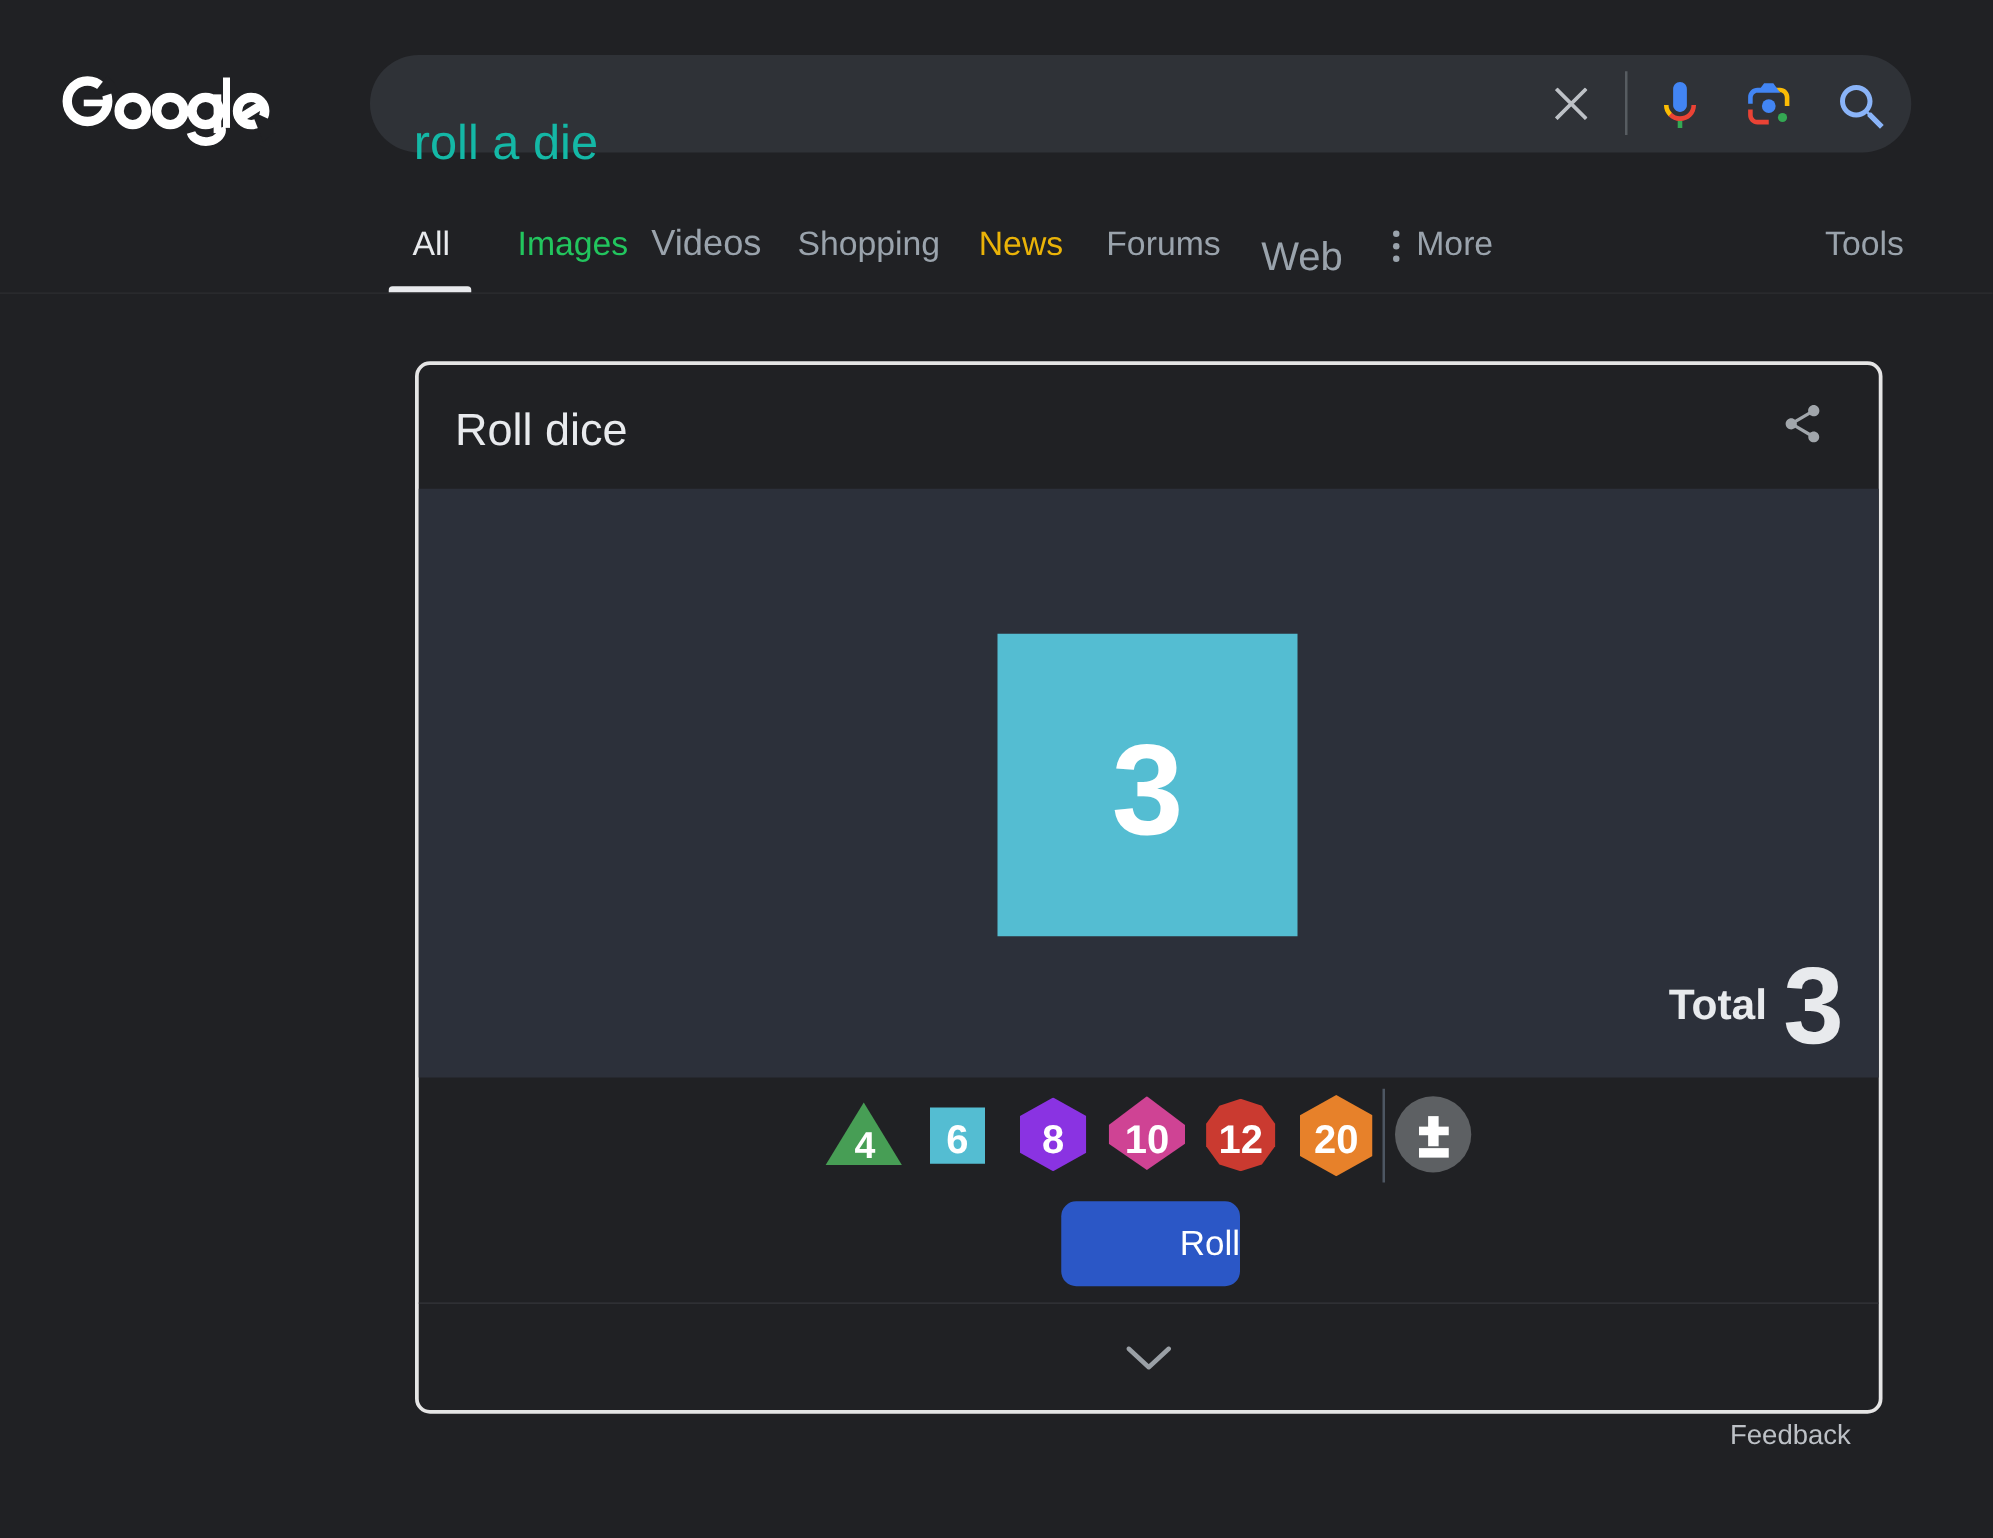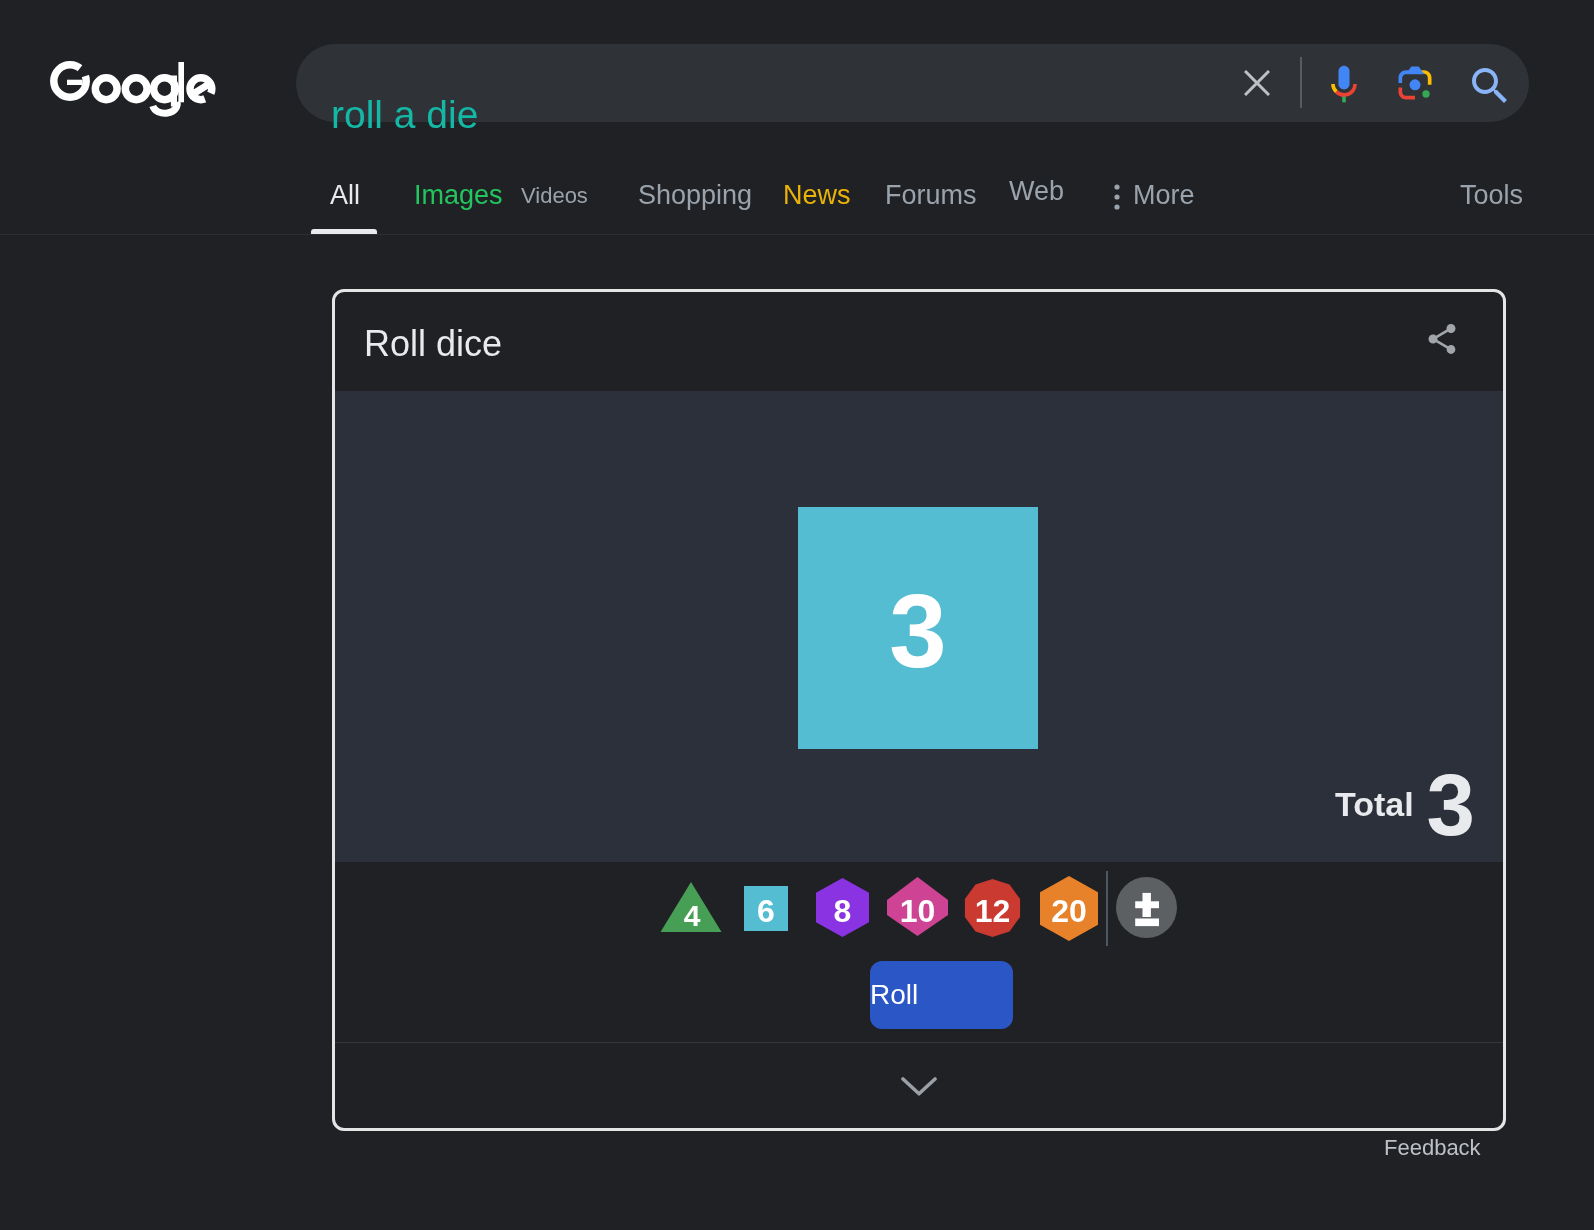--- a/index.html
+++ b/index.html
@@ -53,25 +53,25 @@
   <path fill="#fbbc05" d="M168,72.8c0-18.11-14.69-32.8-32.8-32.8H116l20,16c8.8,0,16,8.29,16,18v30h16V72.8z"></path>
   <path fill="#4285f4" d="M112,24l-32,0L68,40H56.8C38.69,40,24,54.69,24,72.8V96h16V75.9c0-9.71,7.1-17.9,15.9-17.9h80.2L112,24z"></path>
 </svg>
 
 <svg class="abs" style="left:1465.5px;top:62px;" width="48" height="48" viewBox="0 0 24 24">
   <path fill="#8ab4f8" d="M15.5 14h-.79l-.28-.27C15.41 12.59 16 11.11 16 9.5 16 5.91 13.09 3 9.5 3S3 5.91 3 9.5 5.91 16 9.5 16c1.61 0 3.09-.59 4.23-1.57l.27.28v.79l5 4.99L20.49 19l-4.99-5zm-6 0C7.01 14 5 11.99 5 9.5S7.01 5 9.5 5 14 7.01 14 9.5 11.99 14 9.5 14z"></path>
 </svg>
 
 <div class="abs" style="left:330px;top:182px;font-size:27px;line-height:27px;color:#e8eaed;text-align:right;">All</div>
 <div class="abs" style="left:398px;top:182px;font-size:27px;line-height:27px;color:#22c55e;margin-left:16px;">Images</div>
-<div class="abs" style="left:521px;top:182px;font-size:22px;line-height:27px;color:#9aa3ac;">Videos</div>
+<div class="abs" style="left:521px;top:182px;font-size:29px;line-height:27px;color:#9aa3ac;">Videos</div>
 <div class="abs" style="left:638px;top:182px;font-size:27px;line-height:27px;color:#9aa3ac;">Shopping</div>
 <div class="abs" style="left:783px;top:182px;font-size:27px;line-height:27px;color:#eab308;">News</div>
 <div class="abs" style="left:885px;top:182px;font-size:27px;line-height:27px;color:#9aa3ac;">Forums</div>
-<div class="abs" style="left:1009px;top:178px;font-size:27px;line-height:27px;color:#9aa3ac;">Web</div>
+<div class="abs" style="left:1009px;top:192px;font-size:32px;line-height:27px;color:#9aa3ac;">Web</div>
 <svg class="abs" style="left:1112px;top:183px;" width="10" height="28" viewBox="0 0 10 28">
   <circle cx="5" cy="4" r="2.6" fill="#9aa3ac"></circle>
     <circle cx="5" cy="14" r="2.6" fill="#9aa3ac"></circle>
     <circle cx="5" cy="24" r="2.6" fill="#9aa3ac"></circle>
 </svg>
 <div class="abs" style="left:1133px;top:182px;font-size:27px;line-height:27px;color:#9aa3ac;">More</div>
 <div class="abs" style="left:1460px;top:182px;font-size:27px;line-height:27px;color:#9aa3ac;">Tools</div>
 <div class="abs" style="left:311px;top:229px;width:66px;height:5px;border-radius:3px 3px 0 0;background:#e8eaed;"></div>
 <div class="abs" style="left:0;top:234px;width:1594px;height:1px;background:#2d2e31;"></div>
 
@@ -116,21 +116,21 @@
   </svg>
   <div class="abs" style="left:771px;top:579px;width:2px;height:75px;background:#4d5662;"></div>
   <div class="abs" style="left:781px;top:585px;width:61px;height:61px;border-radius:50%;background:#5d6063;">
     <svg width="61" height="61" viewBox="0 0 61 61">
       <rect x="19.2" y="24.3" width="23.8" height="6.9" fill="#ffffff"></rect>
       <rect x="26.5" y="15.9" width="8.4" height="24.1" fill="#ffffff"></rect>
       <rect x="19.2" y="41.5" width="23.8" height="7.6" fill="#ffffff"></rect>
     </svg>
   </div>
 
-  <div class="abs" style="left:514px;top:669px;width:143px;height:68px;border-radius:12px;background:#2b57c6;text-align:left;margin-left:21px;">
+  <div class="abs" style="left:514px;top:669px;width:143px;height:68px;border-radius:12px;background:#2b57c6;text-align:right;">
     <span style="font-size:28px;line-height:68px;color:#ffffff;">Roll</span>
   </div>
 
   <div class="abs" style="left:0;top:750px;width:1168px;height:1px;background:#35363a;"></div>
   <svg class="abs" style="left:566px;top:785px;" width="36" height="20" viewBox="0 0 36 20">
     <path d="M2 2 L18 16.8 L34 2" stroke="#9aa0a6" stroke-width="3.6" fill="none" stroke-linecap="round" stroke-linejoin="round"></path>
   </svg>
 </div>
 
 <div class="abs" style="left:1384px;top:1135px;font-size:22px;line-height:26px;color:#bdc1c6;">Feedback</div>

